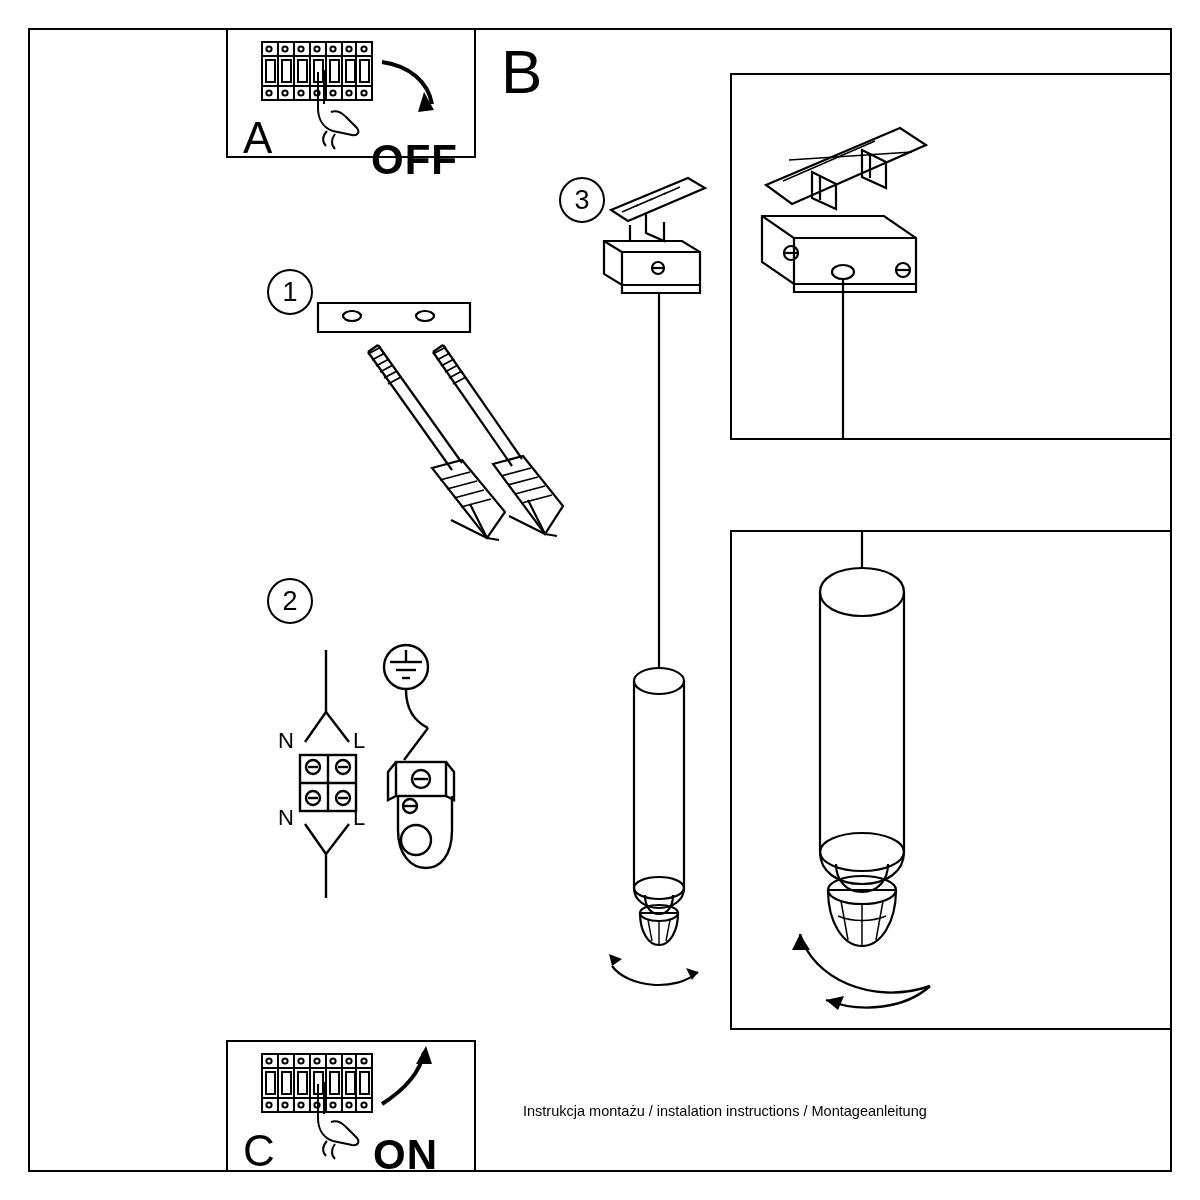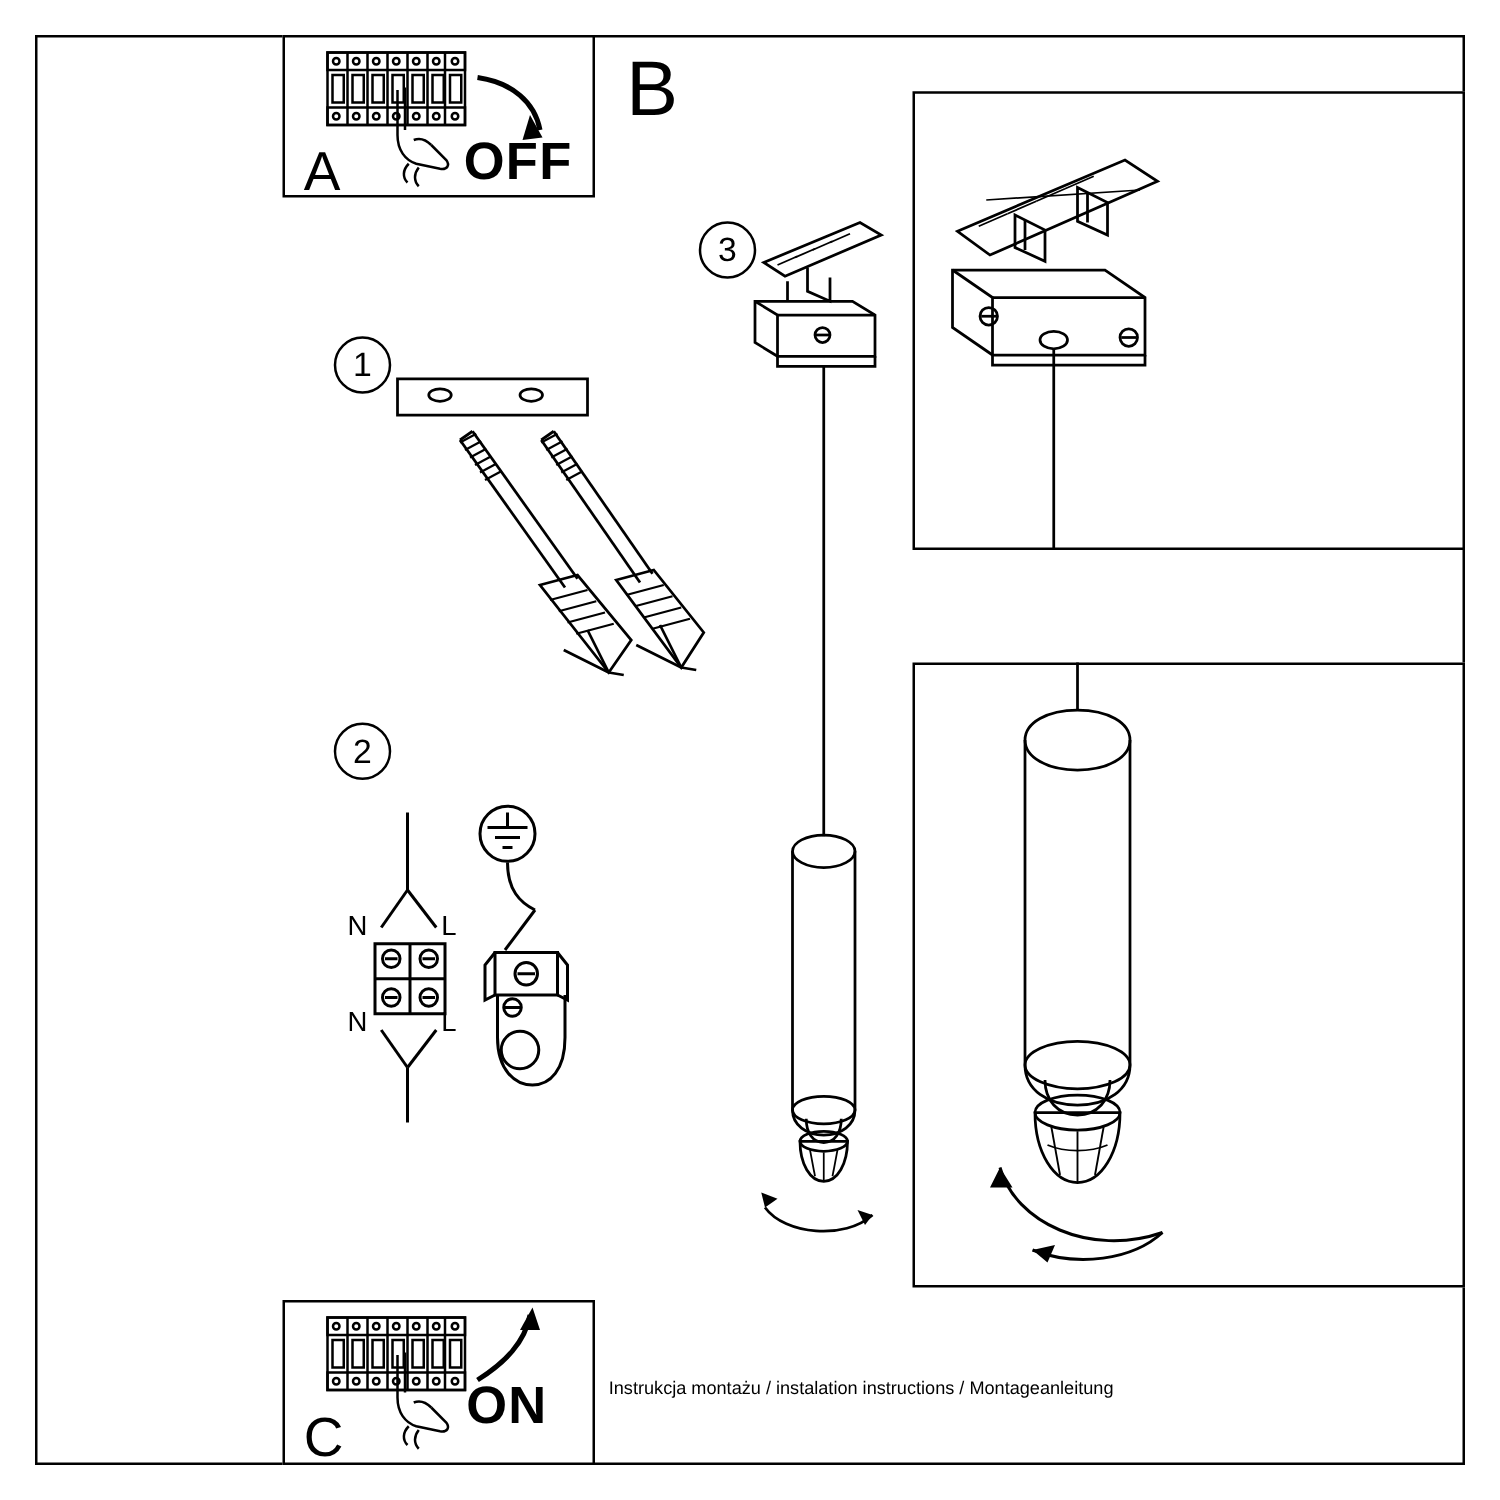--- a/index.html
+++ b/index.html
@@ -36,40 +36,41 @@
     position: absolute;
     color: #000;
     white-space: nowrap;
   }
   .big-letter {
     font-size: 62px;
     font-weight: 400;
   }
   .letter-a { font-size: 44px; }
   .letter-c { font-size: 44px; }
-  .onoff { font-size: 42px; font-weight: 700; letter-spacing: 1px; }
+  .onoff { font-size: 42px; font-weight: 700; letter-spacing: 1px; margin-top: 31px; }
   .circle-num {
     position: absolute;
     width: 46px;
     height: 46px;
     border: 2.5px solid #000;
     border-radius: 50%;
     box-sizing: border-box;
     display: flex;
     align-items: center;
     justify-content: center;
     font-size: 27px;
     background: #fff;
     color: #000;
   }
   .caption {
     position: absolute;
     font-size: 14.5px;
     line-height: 1.55;
     color: #000;
+    margin-left: 36px;
   }
   .term-letter {
     position: absolute;
     font-size: 22px;
     color: #000;
   }
   svg { display: block; }
   .svg-abs { position: absolute; left: 0; top: 0; overflow: visible; }
 </style>
 </head>

